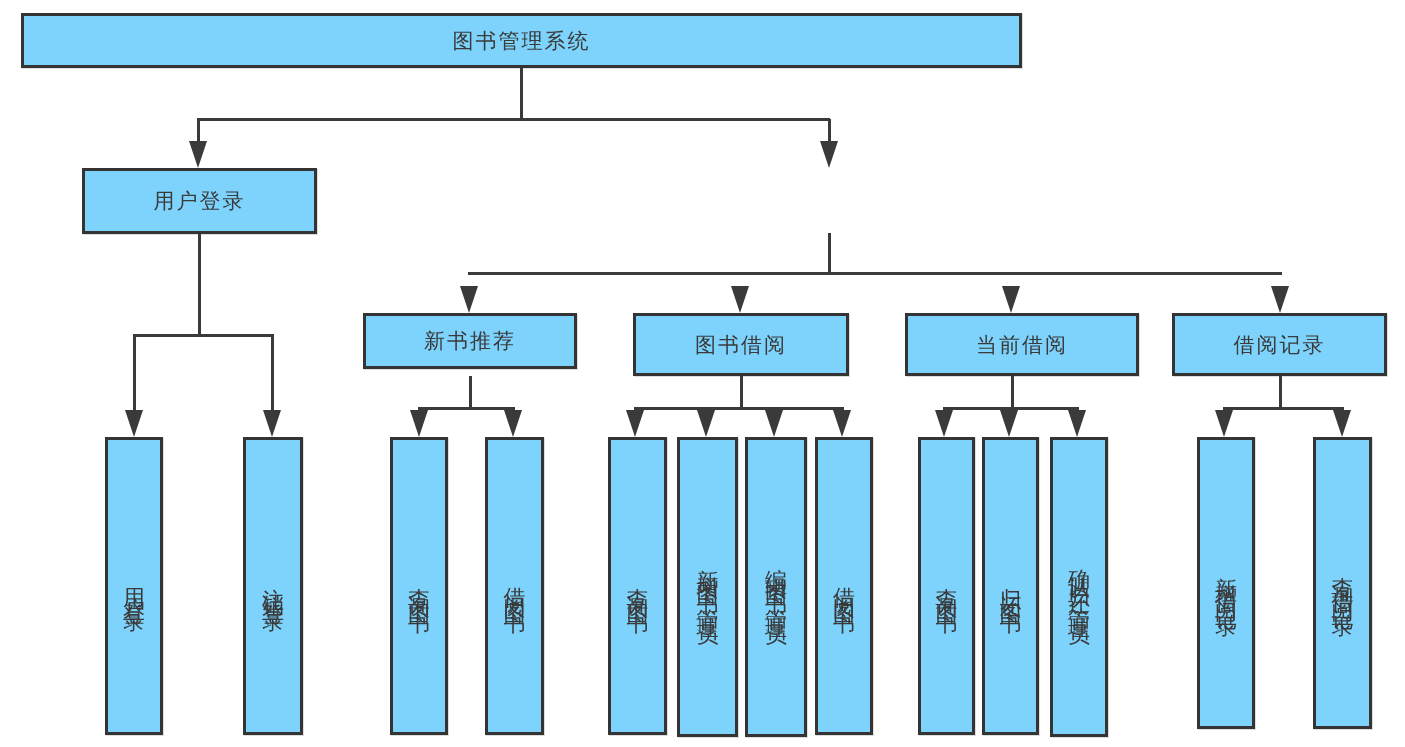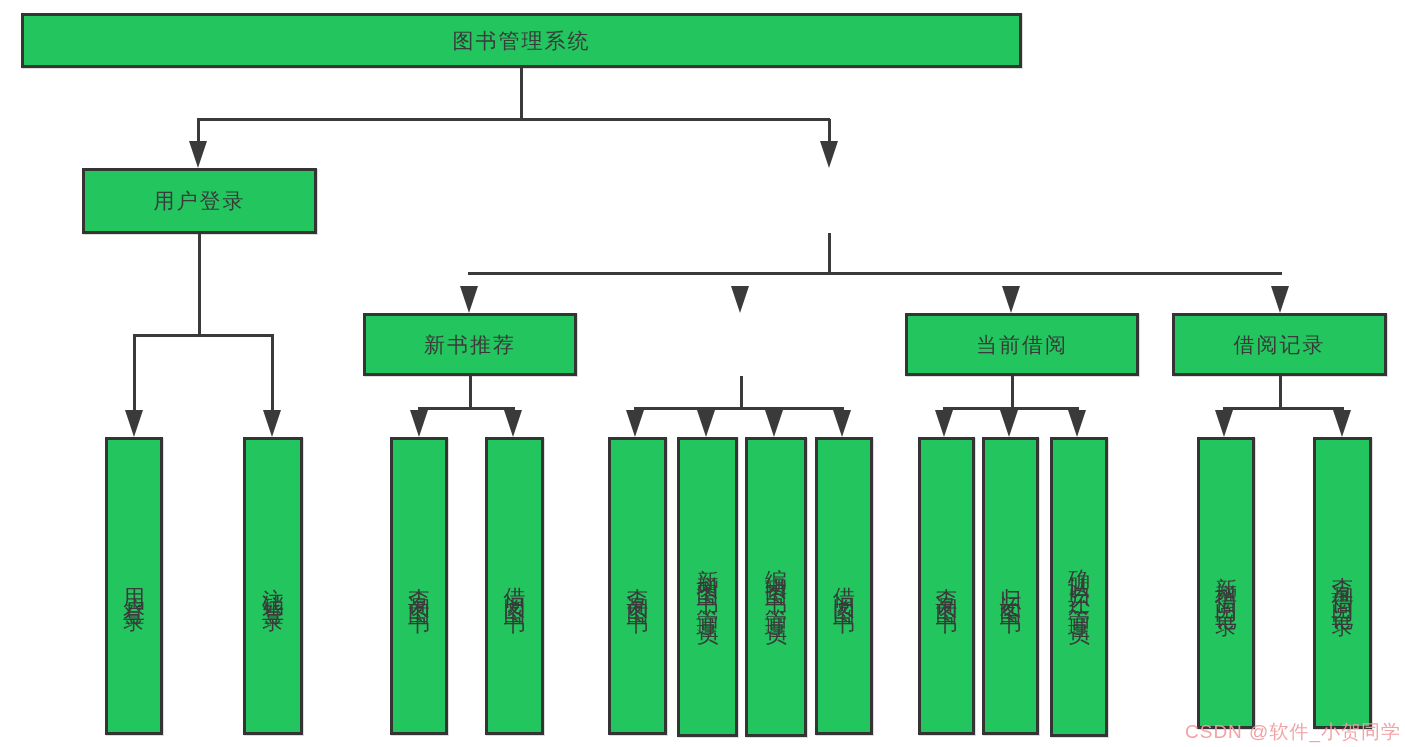--- a/index.html
+++ b/index.html
@@ -6,21 +6,21 @@
   #stage{
     position:relative;
     width:1405px;height:747px;
     background:#ffffff;
     font-family:"Liberation Sans","DejaVu Sans",sans-serif;
     overflow:hidden;
   }
   .box{
     position:absolute;
     box-sizing:border-box;
-    background:#22c55e;
+    background:#7dd3fc;
     border:3px solid #343434;
     display:flex;
     align-items:center;
     justify-content:center;
     color:#3a3a3a;
     box-shadow:1px 1px 0 rgba(120,120,120,0.25);
   }
   .hbox span{
     font-size:21px;
     letter-spacing:2px;
@@ -57,22 +57,25 @@
 <div id="stage">
 
   <div class="box hbox" style="left:21px;top:13px;width:1001px;height:55px;">
     <span>图书管理系统</span>
   </div>
 
   <div class="box hbox" style="left:82px;top:168px;width:235px;height:66px;">
     <span>用户登录</span>
   </div>
 
-  <div class="box hbox" style="left:363px;top:313px;width:214px;height:63px;">
+  <div class="box hbox" style="left:363px;top:313px;width:214px;height:56px;">
     <span>新书推荐</span>
+  </div>
+  <div class="box hbox" style="left:633px;top:313px;width:216px;height:63px;">
+    <span>图书借阅</span>
   </div>
   <div class="box hbox" style="left:905px;top:313px;width:234px;height:63px;">
     <span>当前借阅</span>
   </div>
   <div class="box hbox" style="left:1172px;top:313px;width:215px;height:63px;">
     <span>借阅记录</span>
   </div>
 
   <div class="box vbox" style="left:105px;top:437px;width:58px;height:298px;">
     <span>用户登录</span>
@@ -151,15 +154,14 @@
   <div class="arr" style="left:626px;top:410px;"></div>
   <div class="arr" style="left:697px;top:410px;"></div>
   <div class="arr" style="left:765px;top:410px;"></div>
   <div class="arr" style="left:833px;top:410px;"></div>
   <div class="arr" style="left:935px;top:410px;"></div>
   <div class="arr" style="left:1000px;top:410px;"></div>
   <div class="arr" style="left:1068px;top:410px;"></div>
   <div class="arr" style="left:1215px;top:410px;"></div>
   <div class="arr" style="left:1333px;top:410px;"></div>
 
-  <div class="watermark">CSDN @软件_小贺同学</div>
 
 </div>
 
 </body></html>

